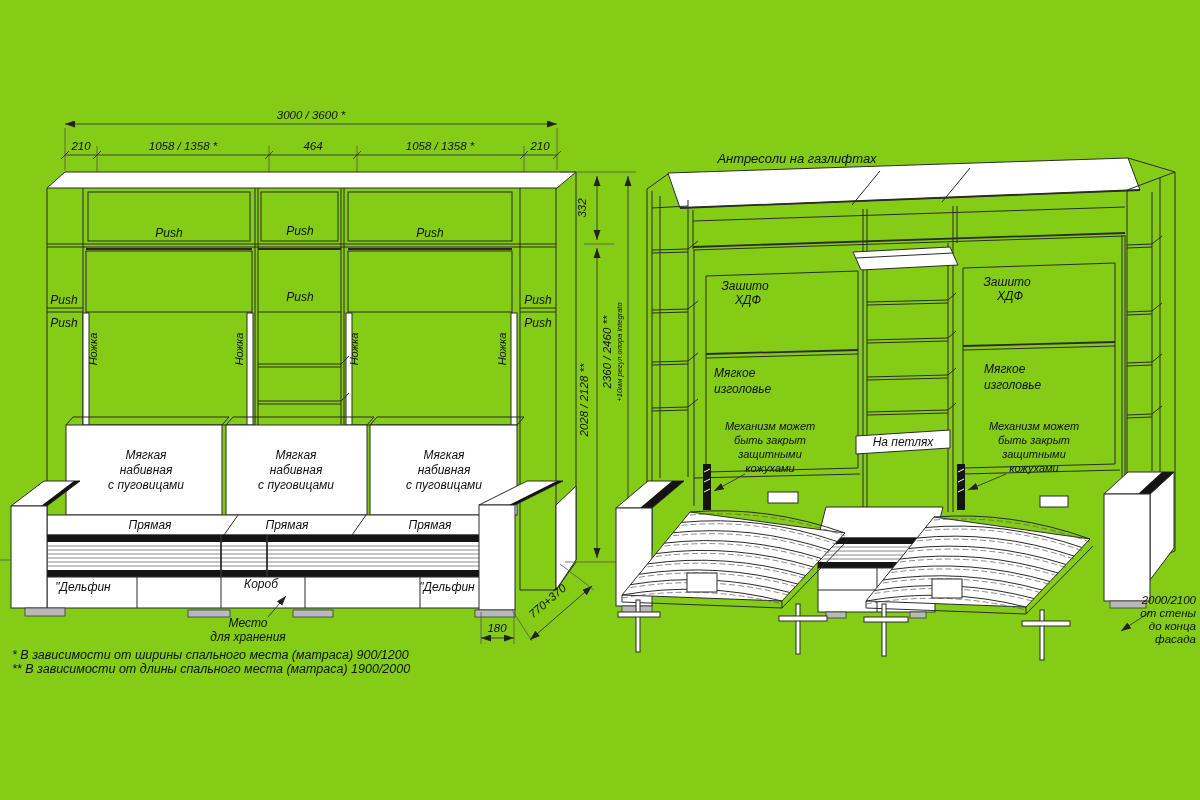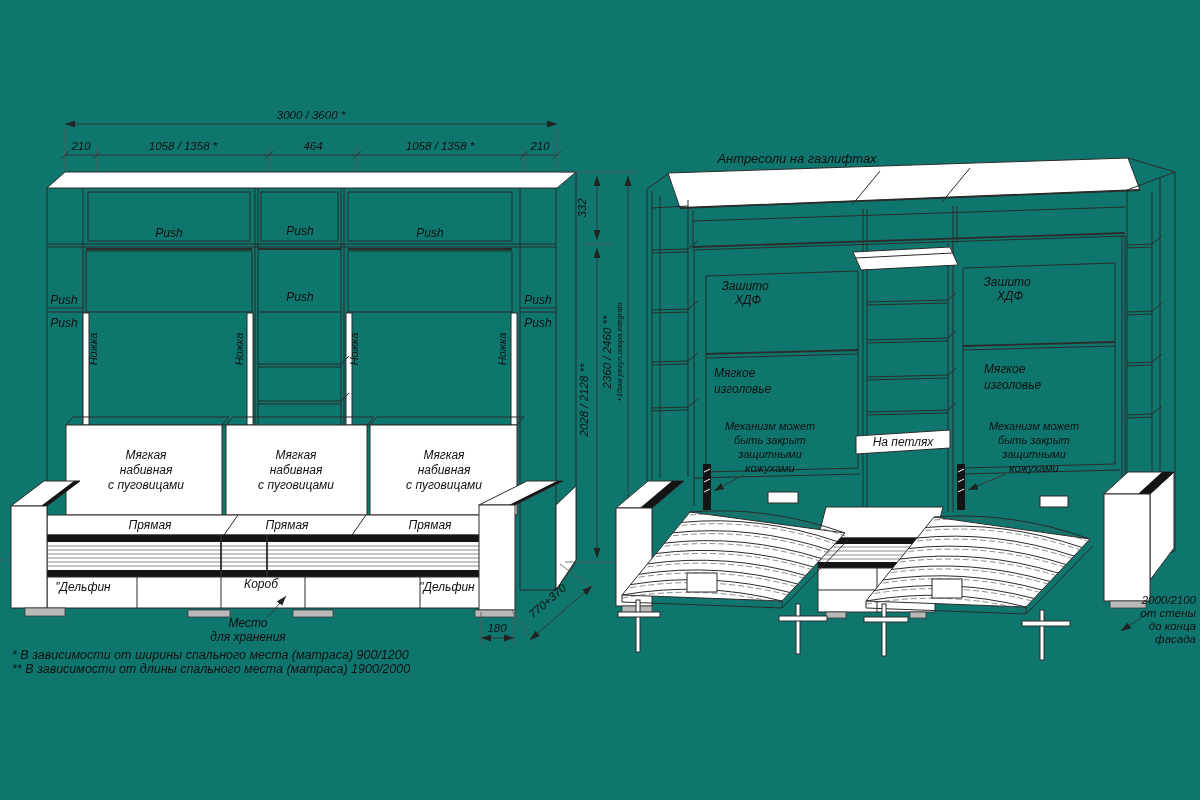--- a/index.html
+++ b/index.html
@@ -1,16 +1,16 @@
 <!DOCTYPE html>
 <html><head>
 <meta charset="utf-8">
 <style>
   html,body{margin:0;padding:0;background:#fff;}
-  #stage{position:relative;width:1200px;height:800px;background:#0f766e;overflow:hidden;}
+  #stage{position:relative;width:1200px;height:800px;background:#84cc16;overflow:hidden;}
   svg{display:block;}
   .ln{stroke:#2b2b2b;stroke-width:1;fill:none;}
   .hv{stroke-width:1.8;}
   .wf{fill:#ffffff;stroke:#2b2b2b;stroke-width:1;}
   .bk{fill:#141414;stroke:none;}
   .gy{fill:#b9b9b9;stroke:#3a3a3a;stroke-width:.8;}
   .mat{stroke:#8a8a8a;stroke-width:1;}
   .dim{stroke:#333;stroke-width:.9;fill:none;}
   .wit{stroke:#555;stroke-width:.8;fill:none;}
   .slat2{stroke:#5a5a5a;stroke-width:.7;stroke-dasharray:6 3;fill:none;}

